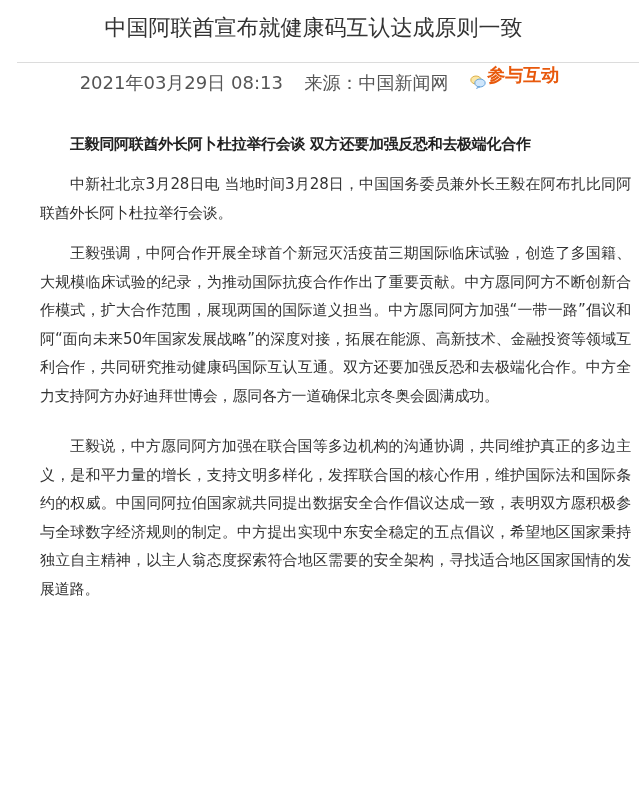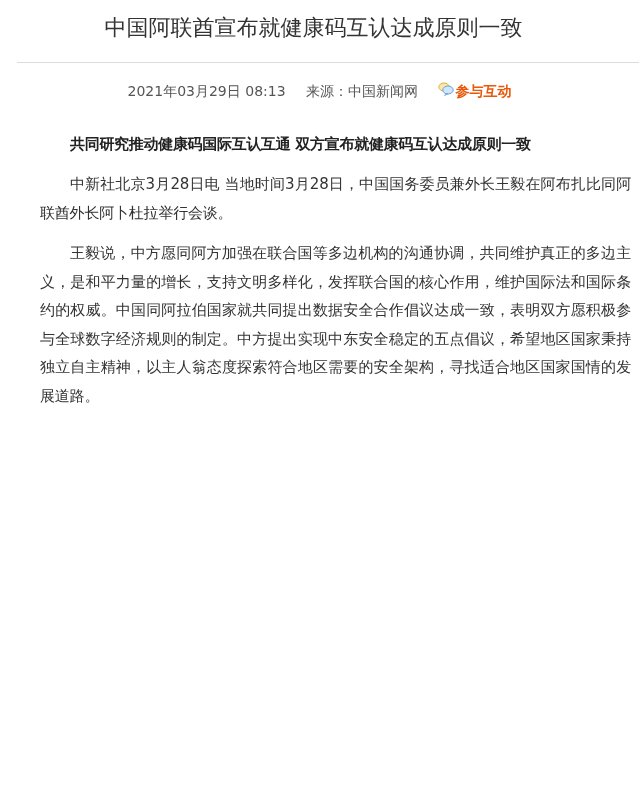--- a/index.html
+++ b/index.html
@@ -7,27 +7,27 @@
     body { font-family: "DejaVu Sans", "Liberation Sans", sans-serif; color: #333333; position: relative; }
     .title {
       position: absolute; left: 0; top: 10px; width: 627px;
       text-align: center; font-size: 22px; line-height: 36px; color: #333333; font-weight: normal;
       letter-spacing: 0px;
     }
     .divider {
       position: absolute; left: 17px; top: 62px; width: 622px; height: 1px; background: #dcdcdc;
     }
     .meta {
-      position: absolute; left: 0; top: 80px; width: 639px; text-align: center;
-      font-size: 14px; line-height: 22px; color: #555555; white-space: nowrap;
+      position: absolute; left: 0; top: 64px; width: 639px; text-align: center;
+      font-size: 18px; line-height: 22px; color: #555555; white-space: nowrap;
     }
     .meta .sep { display: inline-block; width: 8px; }
     .meta .comment-link {
       color: #e8590c; font-weight: bold; text-decoration: none; cursor: pointer;
-      display: inline-flex; align-items: flex-start;
+      display: inline-flex; align-items: flex-end;
     }
     .meta .bubble { display: inline-block; width: 16px; height: 14px; margin-right: 1px; vertical-align: middle; }
     .article {
       position: absolute; left: 40px; top: 130px; width: 591px;
       font-size: 15px; color: #333333;
     }
     .subhead {
       font-size: 15px; font-weight: bold; color: #222222; line-height: 28px;
       text-indent: 2em; margin-bottom: 4px; white-space: nowrap; letter-spacing: -0.3px;
     }
@@ -53,16 +53,17 @@
         <ellipse cx="6" cy="5" rx="5.2" ry="4" fill="#fbe7a6" stroke="#d9a93c" stroke-width="0.9"></ellipse>
         <ellipse cx="10" cy="8" rx="5.2" ry="4" fill="#cfe6fb" stroke="#5a9bd6" stroke-width="0.9"></ellipse>
         <path d="M8 11.5 L6.5 13.6 L10 11.8 Z" fill="#cfe6fb" stroke="#5a9bd6" stroke-width="0.7"></path>
       </svg>
     </span>
     <span>参与互动</span>
   </a>
 </div>
 
 <div class="article">
-  <p class="subhead">共同研究推动健康码国际互认互通 双方宣布就健康码互认达成原则一致</p>
+  <p class="subhead">王毅同阿联酋外长阿卜杜拉举行会谈 双方还要加强反恐和去极端化合作</p>
   <p class="para">中新社北京3月28日电 当地时间3月28日，中国国务委员兼外长王毅在阿布扎比同阿联酋外长阿卜杜拉举行会谈。</p>
+  <p class="para gap-lg">王毅强调，中阿合作开展全球首个新冠灭活疫苗三期国际临床试验，创造了多国籍、大规模临床试验的纪录，为推动国际抗疫合作作出了重要贡献。中方愿同阿方不断创新合作模式，扩大合作范围，展现两国的国际道义担当。中方愿同阿方加强“一带一路”倡议和阿“面向未来50年国家发展战略”的深度对接，拓展在能源、高新技术、金融投资等领域互利合作，共同研究推动健康码国际互认互通。双方还要加强反恐和去极端化合作。中方全力支持阿方办好迪拜世博会，愿同各方一道确保北京冬奥会圆满成功。</p>
   <p class="para">王毅说，中方愿同阿方加强在联合国等多边机构的沟通协调，共同维护真正的多边主义，是和平力量的增长，支持文明多样化，发挥联合国的核心作用，维护国际法和国际条约的权威。中国同阿拉伯国家就共同提出数据安全合作倡议达成一致，表明双方愿积极参与全球数字经济规则的制定。中方提出实现中东安全稳定的五点倡议，希望地区国家秉持独立自主精神，以主人翁态度探索符合地区需要的安全架构，寻找适合地区国家国情的发展道路。</p>
 </div>
 
 </body></html>

